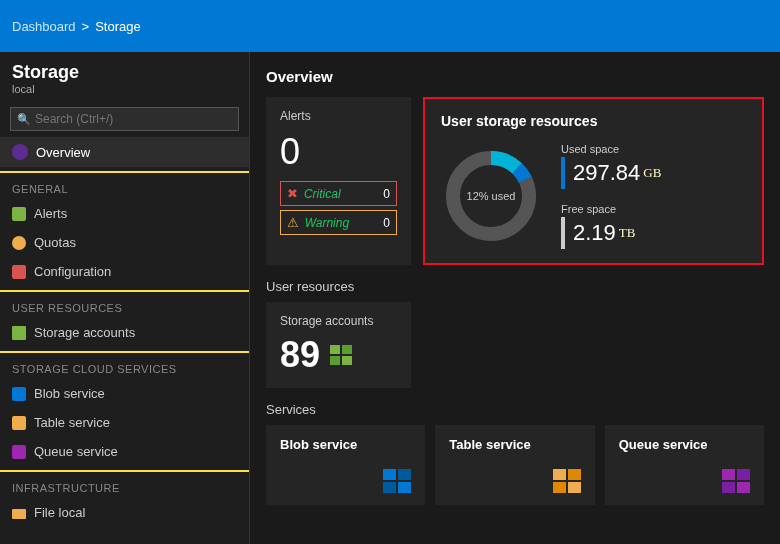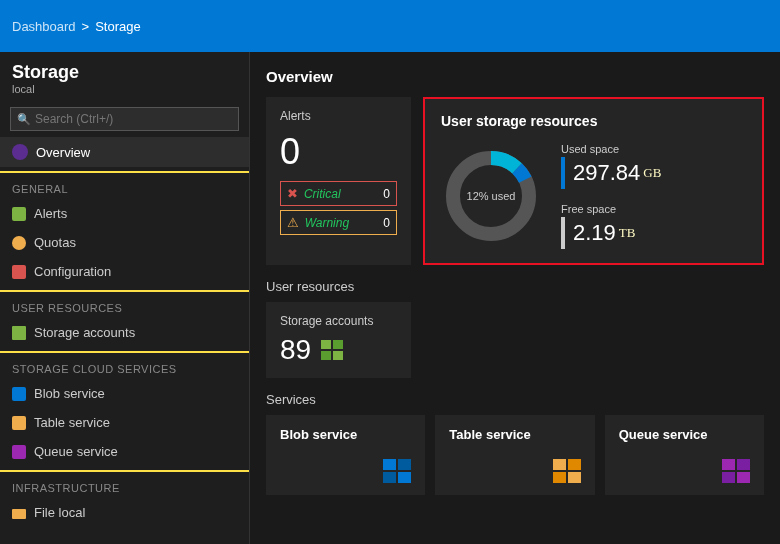--- a/index.html
+++ b/index.html
@@ -62,21 +62,21 @@
     .stat-value { font-size: 22px; font-weight: 300; color: #fff; }
     .stat-unit { font-size: 13px; color: #fef9c3; margin-left: 3px; font-family: Liberation Serif, serif; }
     .stat-label { font-size: 11px; color: #ccc; }
 
     
     .user-resources-section { margin-bottom: 14px; }
     .section-title { font-size: 13px; color: #ccc; margin-bottom: 8px; }
     .resource-card { background: #252525; padding: 12px 14px; display: inline-flex; flex-direction: column; min-width: 145px; }
     .resource-card-title { font-size: 12px; color: #ccc; margin-bottom: 6px; }
     .resource-count-row { display: flex; align-items: center; gap: 10px; }
-    .resource-count { font-size: 28px; font-weight: 400; color: #fff; }
+    .resource-count { font-size: 36px; font-weight: 700; color: #fff; }
 
     
     .services-section {}
     .services-grid { display: flex; gap: 10px; }
     .service-card { background: #252525; padding: 12px 14px; flex: 1; min-height: 80px; display: flex; flex-direction: column; justify-content: space-between; }
     .service-card-title { font-size: 13px; font-weight: 600; color: #fff; margin-bottom: 8px; }
     .service-icon-wrap { display: flex; justify-content: flex-end; }
 
     
     .donut-svg { transform: rotate(-90deg); }

